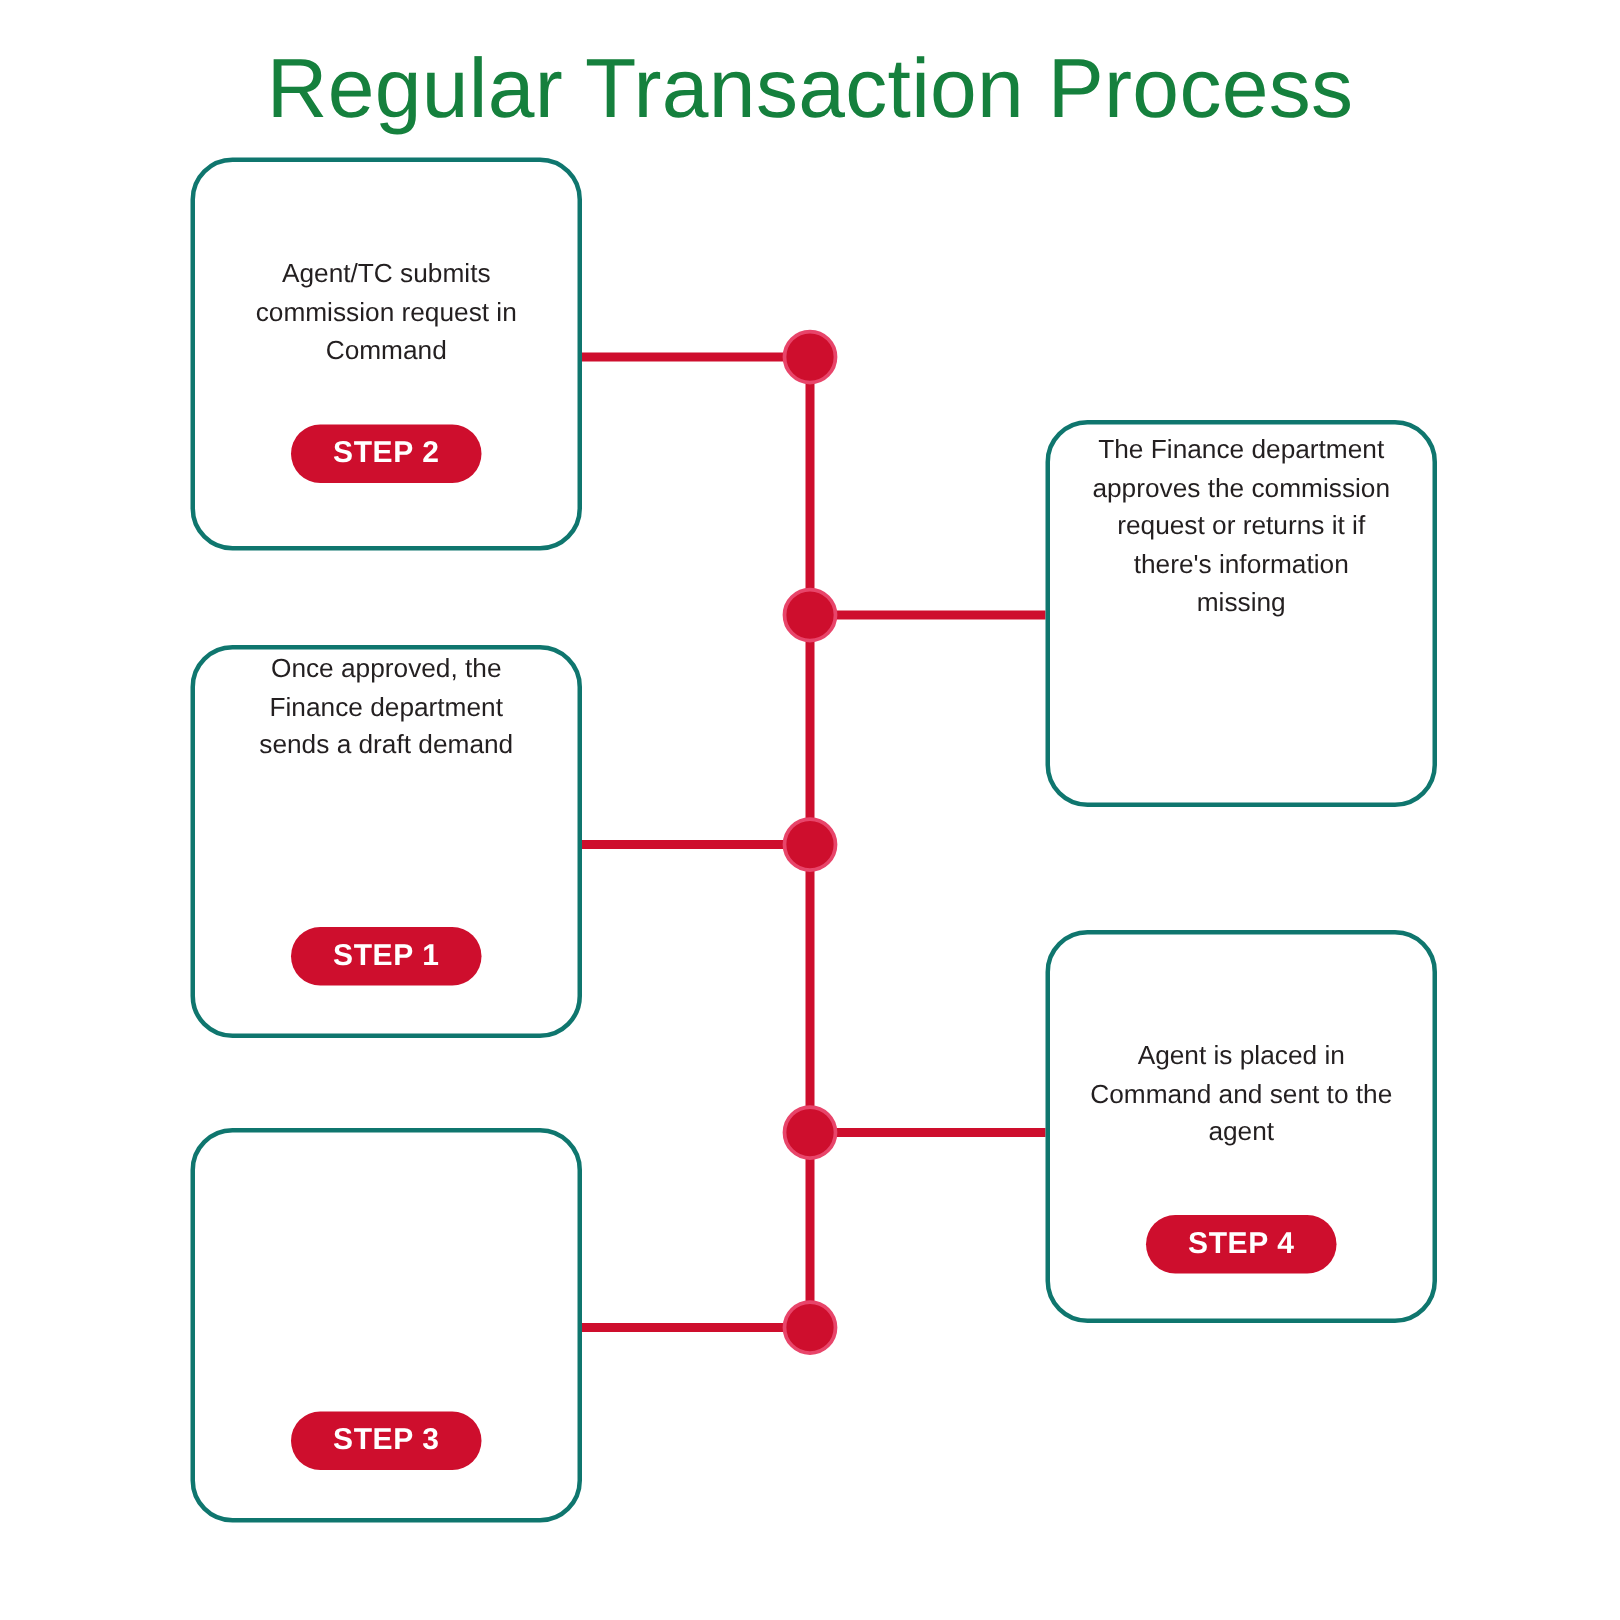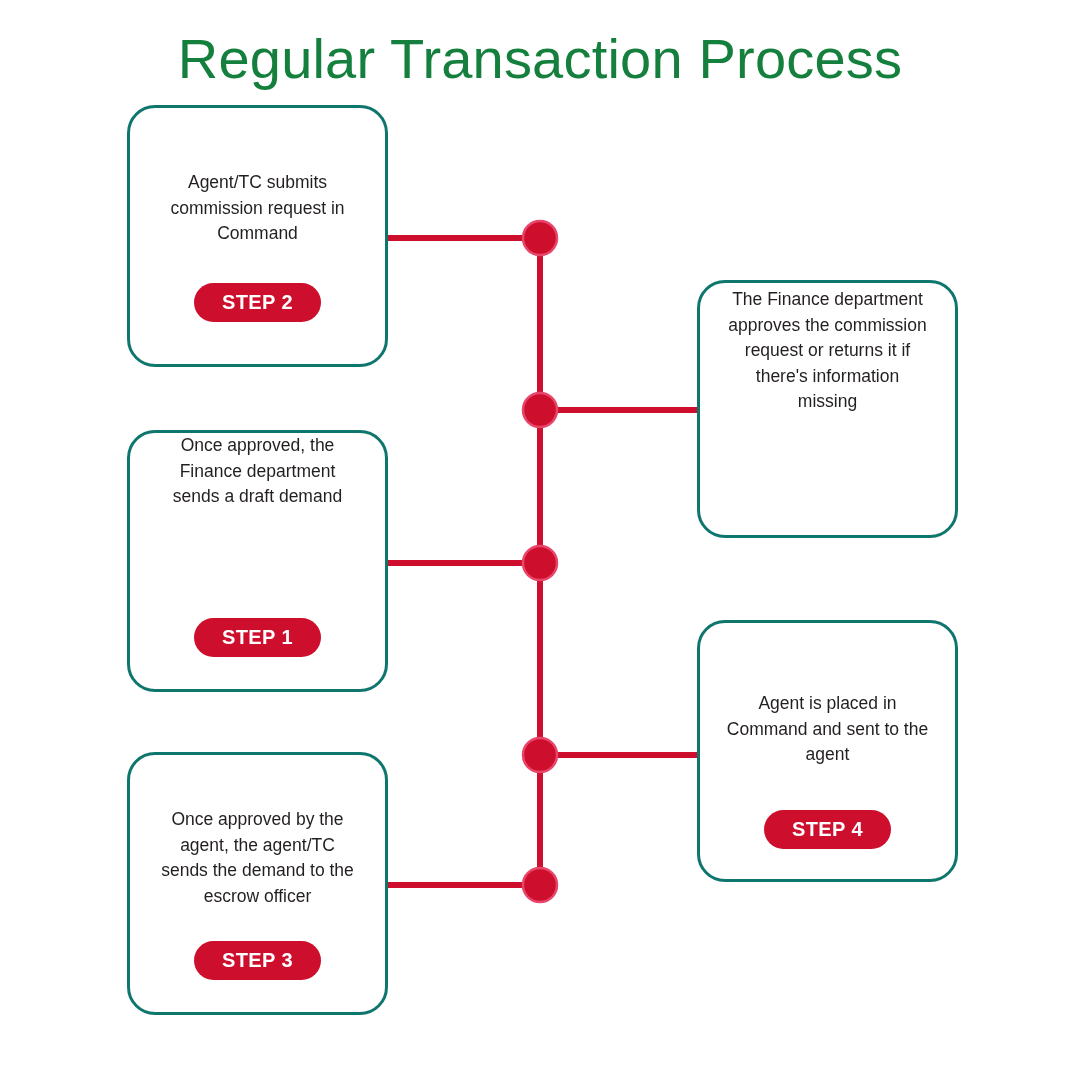--- a/index.html
+++ b/index.html
@@ -137,17 +137,16 @@
     <div class="card-text">Once approved, the Finance department sends a draft demand</div>
     <div class="step-pill">STEP 1</div>
   </div>
 
   <div class="step-card right card-4">
     <div class="card-text">Agent is placed in Command and sent to the agent</div>
     <div class="step-pill">STEP 4</div>
   </div>
 
   <div class="step-card left card-5">
-    <div class="card-text">Once approved by the agent, the agent/TC sends the demand to the escrow officer</div>
     <div class="step-pill">STEP 3</div>
   </div>
 
 </div>
 
 </body></html>

